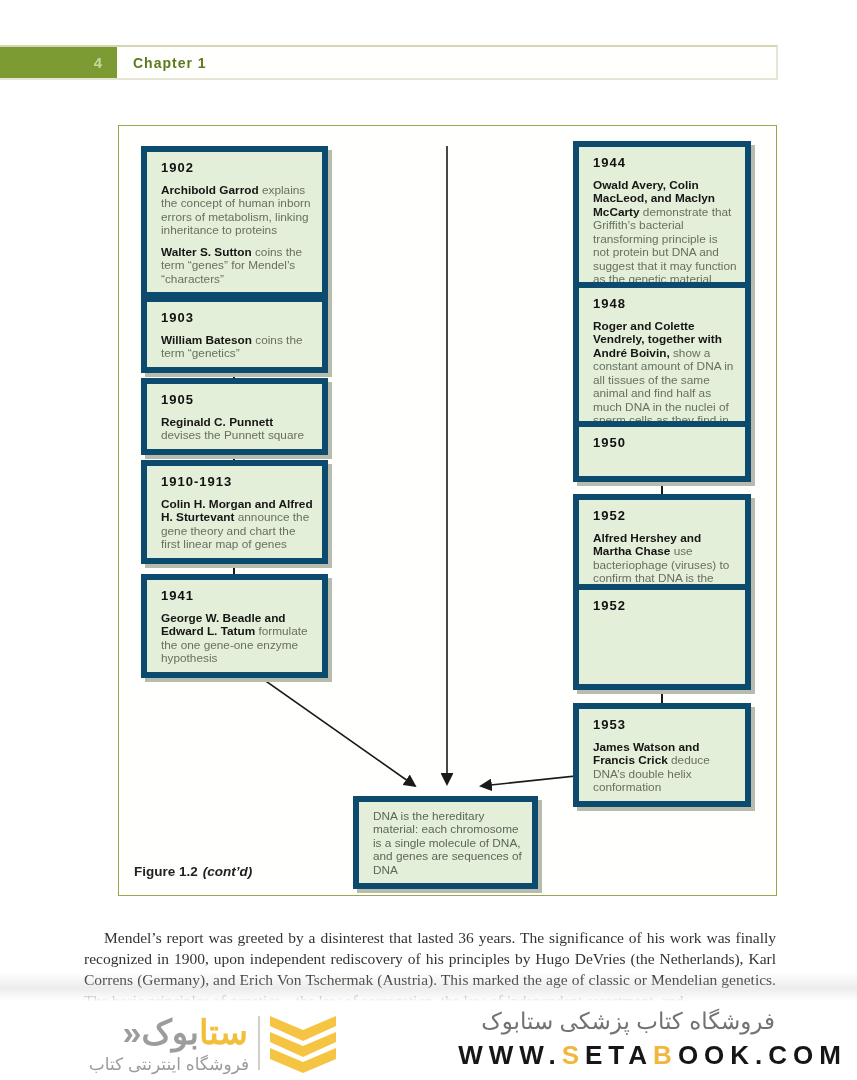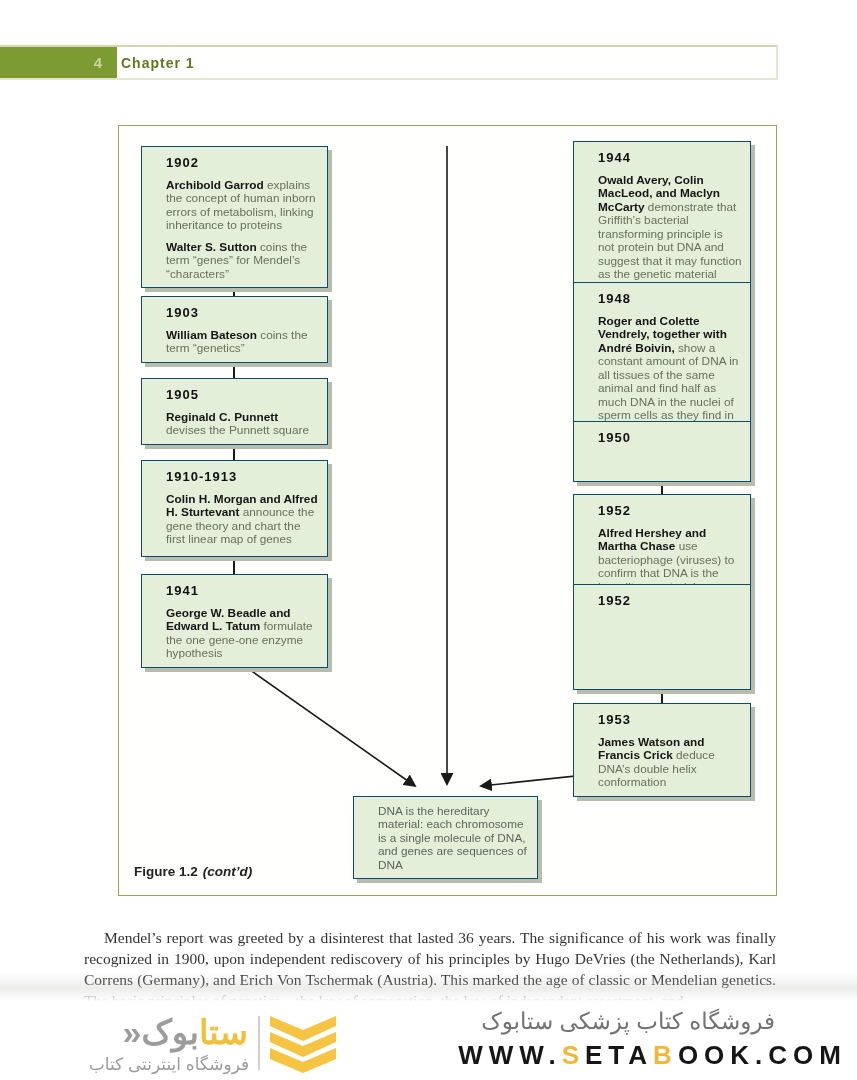--- a/index.html
+++ b/index.html
@@ -6,29 +6,29 @@
   .page{position:relative;width:857px;height:1080px;background:#ffffff;overflow:hidden;
         font-family:"Liberation Sans",sans-serif;}
 
   
   .header{position:absolute;left:0;top:45px;width:778px;height:35px;box-sizing:border-box;
           border-top:2px solid #d8d5b2;border-bottom:2px solid #e6e4d2;border-right:2px solid #e6e4d2;
           background:#fffffe;display:flex;}
   .pagenum-block{width:117px;height:100%;background:#7d9b33;display:flex;align-items:center;
           justify-content:flex-end;padding-right:15px;box-sizing:border-box;}
   .pagenum-block span{color:#c9d59d;font-size:15px;font-weight:bold;}
-  .chapter-block{display:flex;align-items:center;padding-left:4px;}
+  .chapter-block{display:flex;align-items:center;padding-left:16px;}
   .chapter-block span{color:#5c7a1e;font-size:14px;font-weight:bold;letter-spacing:1px;}
 
   
   .figure{position:absolute;left:118px;top:125px;width:659px;height:771px;box-sizing:border-box;
           border:1px solid #98a651;background:#fffffe;}
   .connectors{position:absolute;left:0;top:0;z-index:1;}
-  .tl-box{position:absolute;z-index:2;background:#e4efd9;border:1px solid #0c4a6e;
-          box-shadow:4px 4px 0 #b7bcac;box-sizing:border-box;padding:8px 8px 6px 24px;}
+  .tl-box{position:absolute;z-index:2;background:#e4efd9;border:6px solid #0c4a6e;
+          box-shadow:4px 4px 0 #b7bcac;box-sizing:border-box;padding:8px 8px 6px 14px;}
   .tl-box .year{font-weight:bold;font-size:13px;color:#111;letter-spacing:1px;margin-bottom:9px;}
   .tl-box p{margin:0 0 8px 0;font-size:11.8px;line-height:1.14;color:#67705f;}
   .tl-box p:last-child{margin-bottom:0;}
   .tl-box b{color:#151515;}
   .tl-box.conclusion p{color:#5d665a;}
   .caption{position:absolute;left:15px;top:738px;font-size:13.5px;color:#222;z-index:2;}
   .caption b{font-weight:bold;}
   .caption i{font-weight:bold;font-style:italic;margin-left:5px;}
 
   

